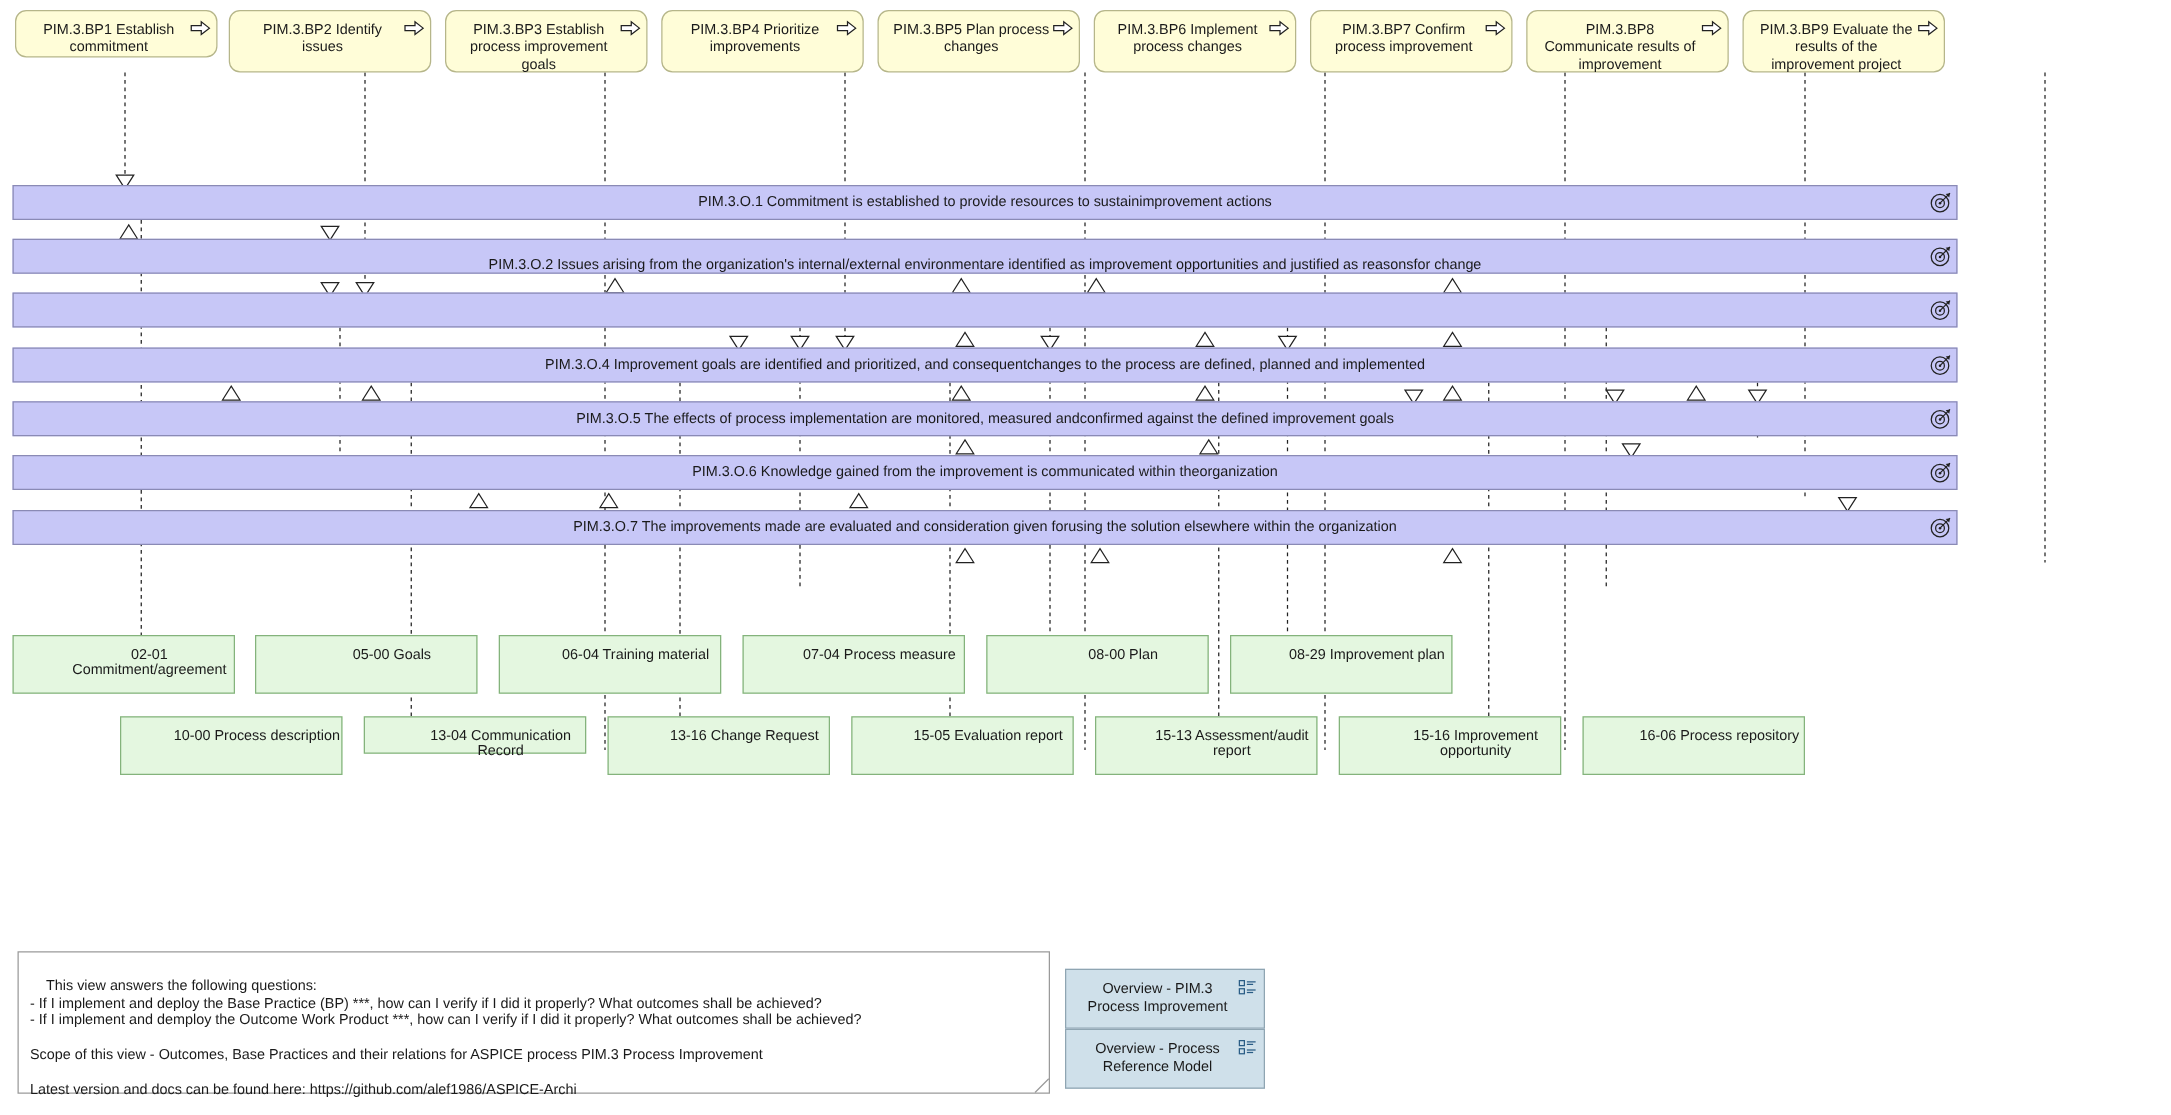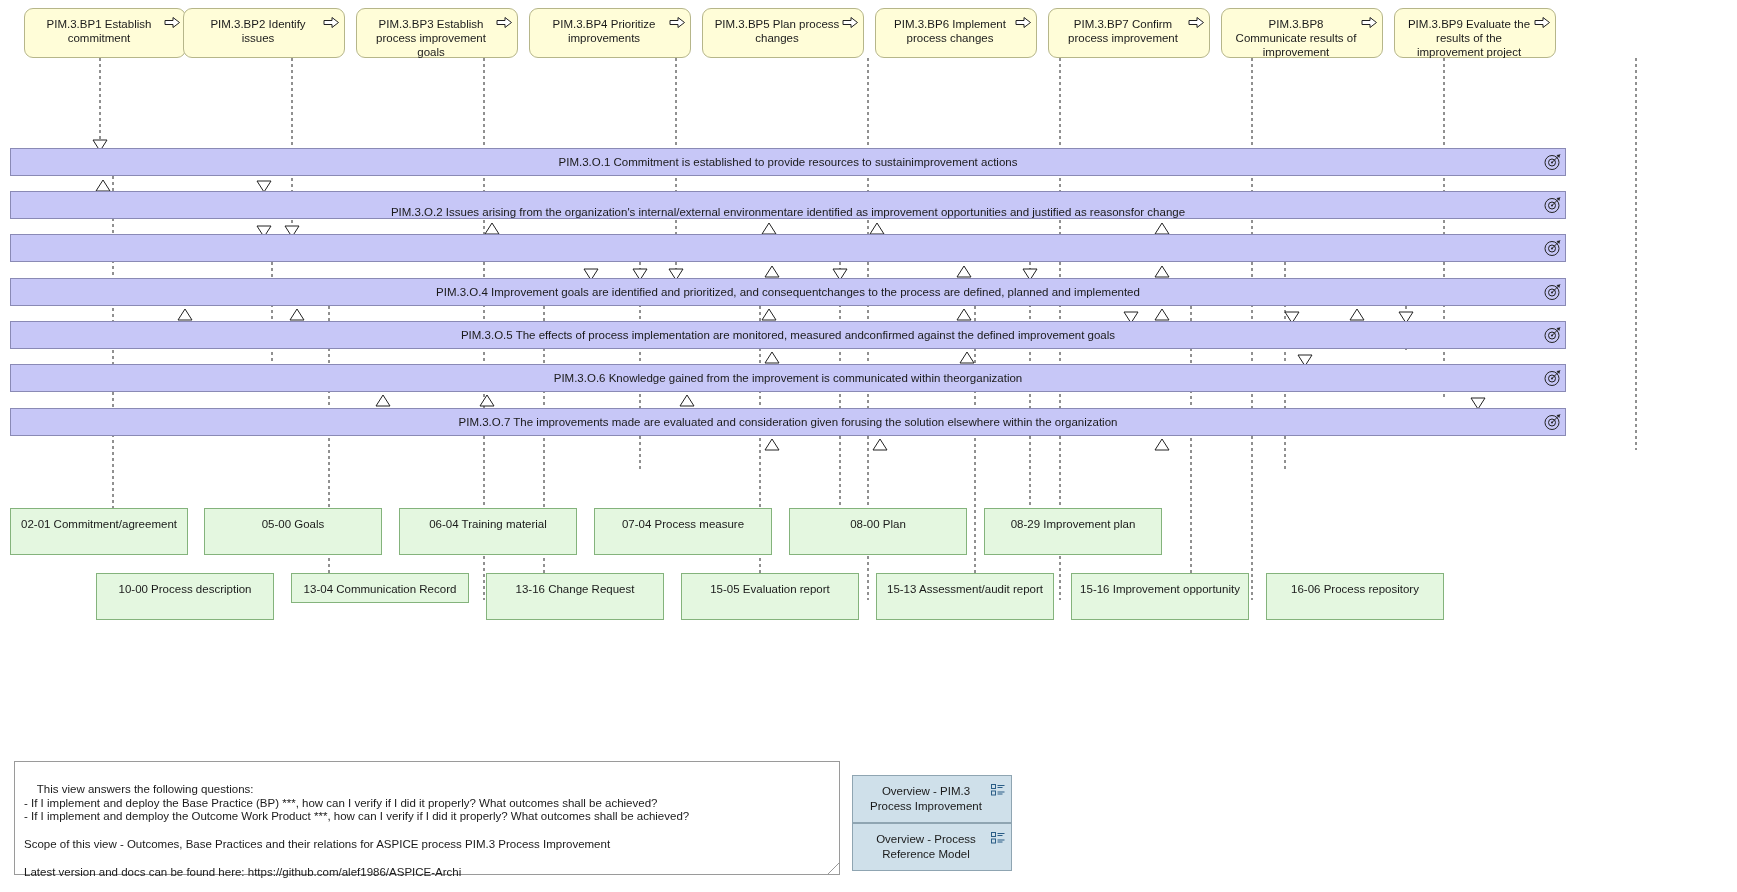--- a/index.html
+++ b/index.html
@@ -67,20 +67,21 @@
   
   .wp-box {
     position: absolute;
     box-sizing: border-box;
     background: #e4f7e0;
     border: 1px solid #84b37c;
     color: #1a1a1a;
     font-size: 11.5px;
     text-align: center;
     padding-top: 9px;
+    padding-left: 41px;
   }
 
   
   .note-box {
     position: absolute;
     box-sizing: border-box;
     background: #ffffff;
     border: 1px solid #9a9a9a;
     font-size: 11.5px;
     line-height: 13.8px;
@@ -197,21 +198,21 @@
       <polygon points="376,406 390,406 383,395"></polygon>
       <polygon points="480,406 494,406 487,395"></polygon>
       <polygon points="680,406 694,406 687,395"></polygon>
       <polygon points="765,450 779,450 772,439"></polygon>
       <polygon points="873,450 887,450 880,439"></polygon>
       <polygon points="1155,450 1169,450 1162,439"></polygon>
     </g>
   </svg>
 
   <div>
-    <div class="bp-box" style="left:24px;top:8px;width:162px;height:50px;">
+    <div class="bp-box" style="left:12px;top:8px;width:162px;height:38px;">
       <span class="bp-label">PIM.3.BP1 Establish commitment</span>
       <svg class="bp-icon" viewBox="0 0 15 11">
           <polygon points="0,3.5 8,3.5 8,0.5 14.5,5.5 8,10.5 8,7.5 0,7.5" fill="#ffffff" stroke="#222" stroke-width="1"></polygon>
         </svg>
     </div>
     <div class="bp-box" style="left:183px;top:8px;width:162px;height:50px;">
       <span class="bp-label">PIM.3.BP2 Identify issues</span>
       <svg class="bp-icon" viewBox="0 0 15 11">
           <polygon points="0,3.5 8,3.5 8,0.5 14.5,5.5 8,10.5 8,7.5 0,7.5" fill="#ffffff" stroke="#222" stroke-width="1"></polygon>
         </svg>

